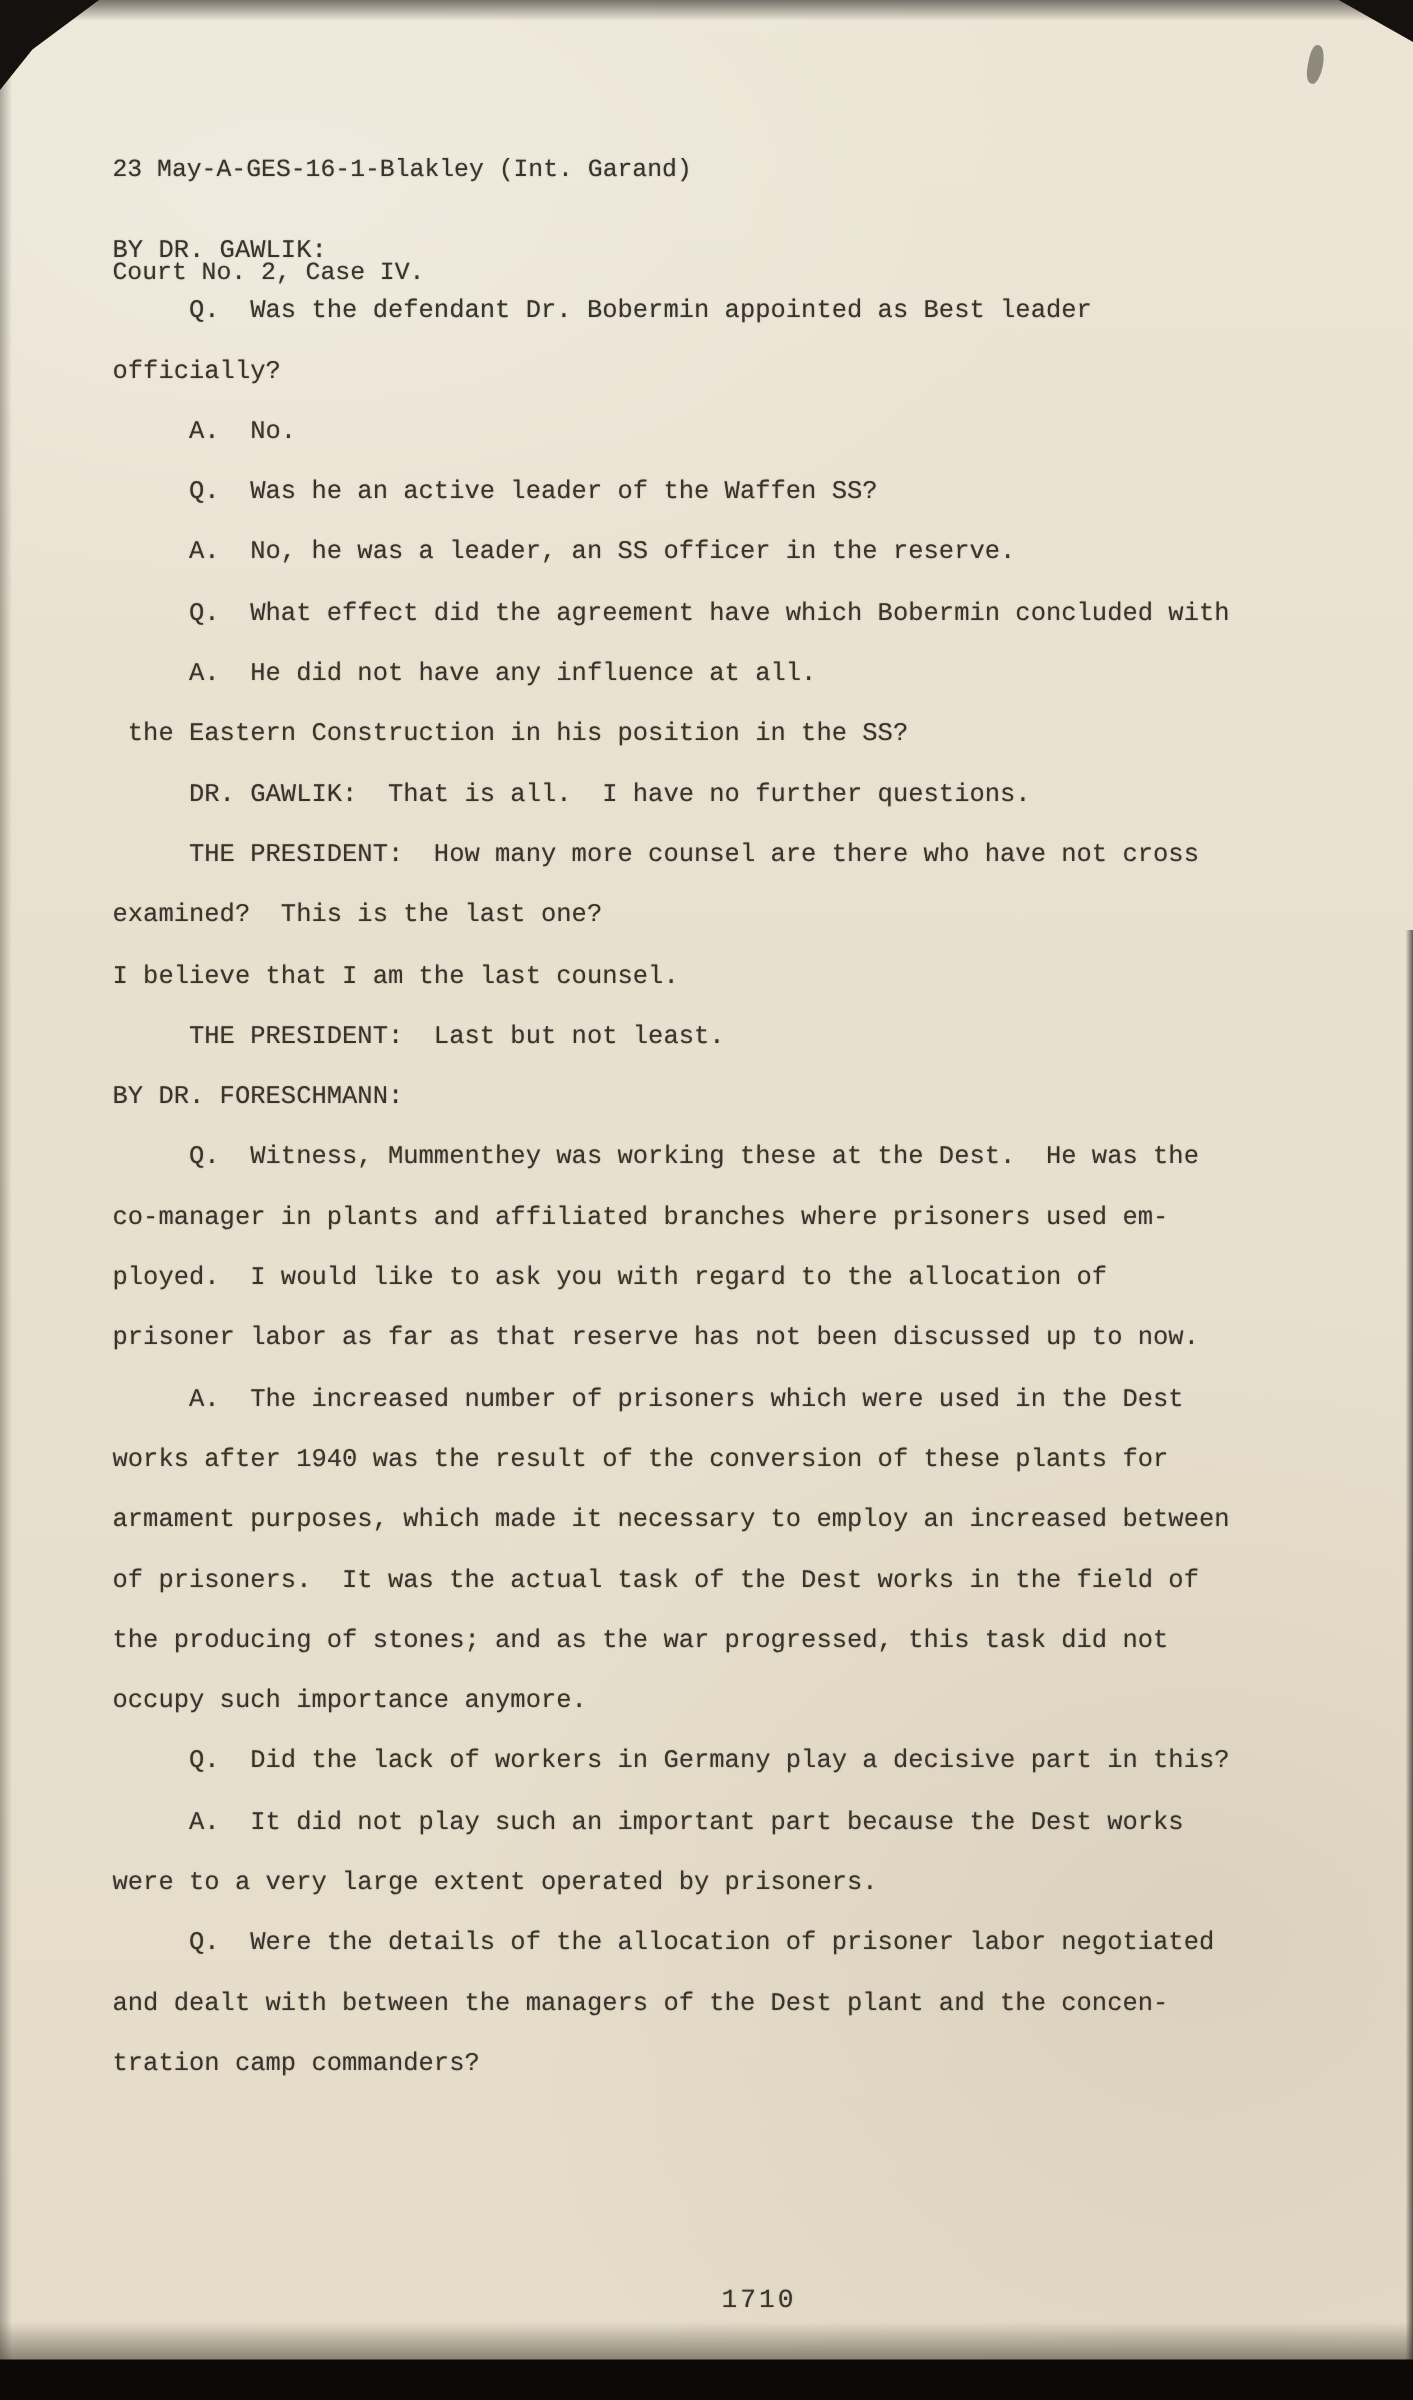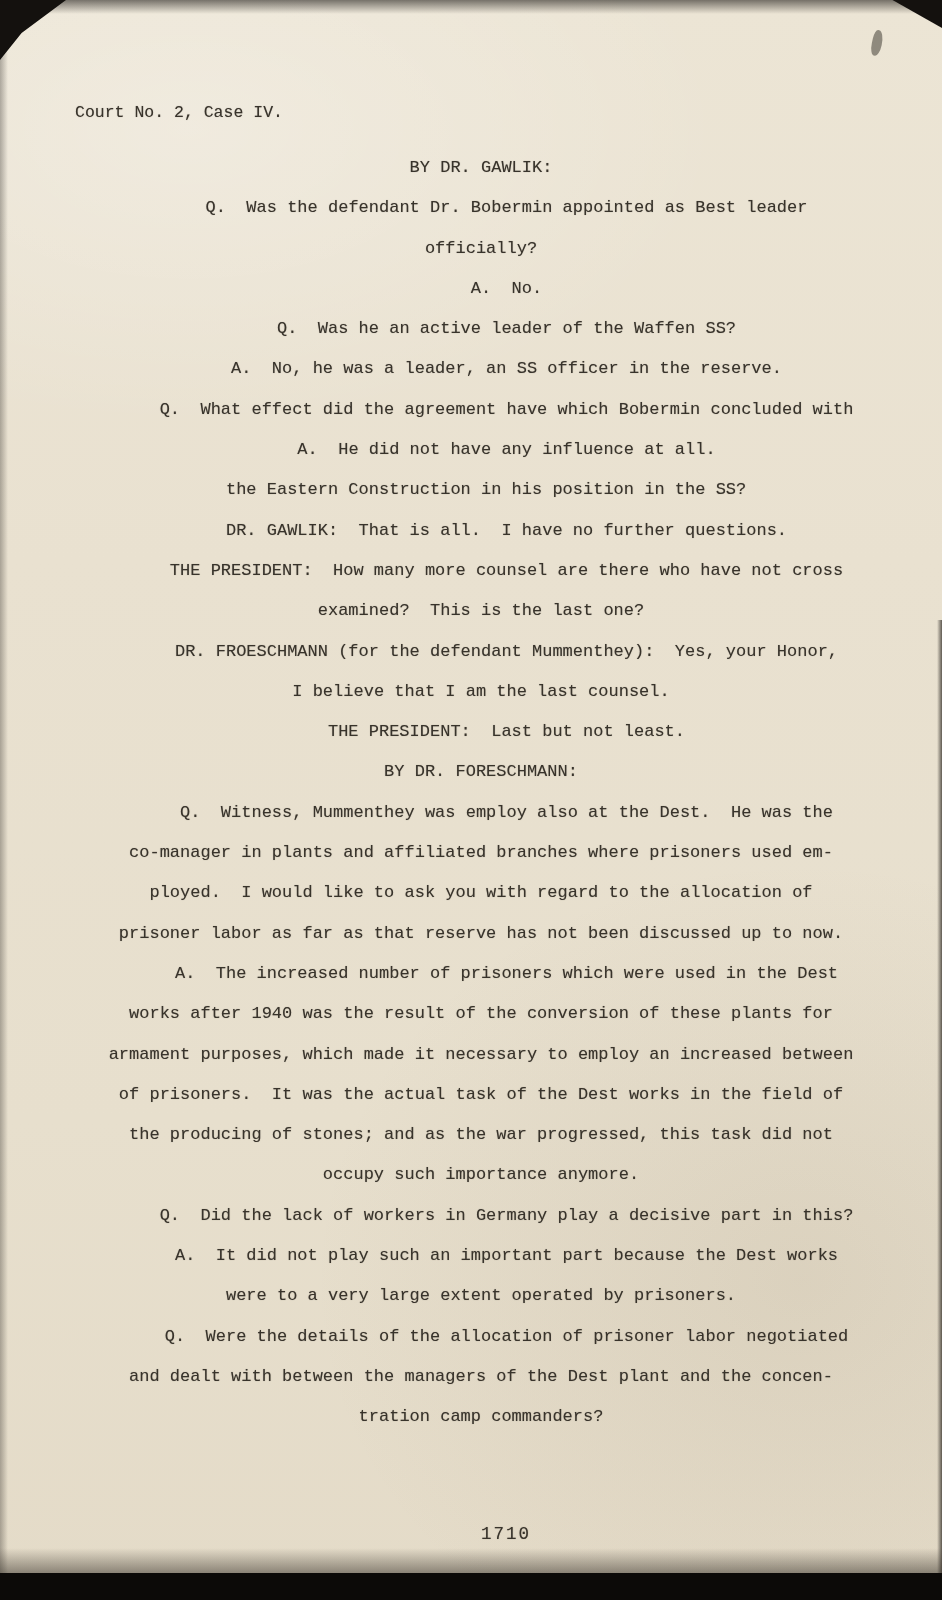--- a/index.html
+++ b/index.html
@@ -66,21 +66,20 @@
   }
   #transcript-body{
     position:absolute;top:148px;left:75px;right:55px;
     font-size:17px;
     text-shadow:0 0 1px rgba(56,51,43,0.40);
   }
   #transcript-body .line{
     white-space:pre;
     line-height:40.3px;
     height:40.3px;
-    text-align:center;
   }
   #page-number{
     position:absolute;top:1524px;left:0;width:100%;
     text-align:center;
     font-size:17.5px;
     letter-spacing:2px;
     text-shadow:0 0 1px rgba(56,51,43,0.45);
     margin-left:35px;
   }
 </style>
@@ -92,41 +91,41 @@
   <div class="edge" id="edge-top"></div>
   <div class="edge" id="edge-top-left"></div>
   <div class="edge" id="edge-top-right"></div>
   <div class="edge" id="edge-right"></div>
   <div class="edge" id="edge-left"></div>
   <div class="edge" id="edge-bottom-fade"></div>
   <div class="edge" id="edge-bottom"></div>
   <div class="edge" id="stain-right"></div>
 
   <div id="doc-header">
+    <div>23 May-A-GES-16-1-Blakley (Int. Garand)</div>
     <div>Court No. 2, Case IV.</div>
   </div>
 
   <div id="transcript-body">
       <div class="line">BY DR. GAWLIK:</div>
       <div class="line">     Q.  Was the defendant Dr. Bobermin appointed as Best leader</div>
       <div class="line">officially?</div>
       <div class="line">     A.  No.</div>
       <div class="line">     Q.  Was he an active leader of the Waffen SS?</div>
       <div class="line">     A.  No, he was a leader, an SS officer in the reserve.</div>
       <div class="line">     Q.  What effect did the agreement have which Bobermin concluded with</div>
       <div class="line">     A.  He did not have any influence at all.</div>
       <div class="line"> the Eastern Construction in his position in the SS?</div>
       <div class="line">     DR. GAWLIK:  That is all.  I have no further questions.</div>
       <div class="line">     THE PRESIDENT:  How many more counsel are there who have not cross</div>
       <div class="line">examined?  This is the last one?</div>
-      <div class="line">     DR. FROESCHMANN (for the defendant Mummenthey):  Yes, your Honor,</div>
       <div class="line">I believe that I am the last counsel.</div>
       <div class="line">     THE PRESIDENT:  Last but not least.</div>
       <div class="line">BY DR. FORESCHMANN:</div>
-      <div class="line">     Q.  Witness, Mummenthey was employ also at the Dest.  He was the</div>
+      <div class="line">     Q.  Witness, Mummenthey was working these at the Dest.  He was the</div>
       <div class="line">co-manager in plants and affiliated branches where prisoners used em-</div>
       <div class="line">ployed.  I would like to ask you with regard to the allocation of</div>
       <div class="line">prisoner labor as far as that reserve has not been discussed up to now.</div>
       <div class="line">     A.  The increased number of prisoners which were used in the Dest</div>
       <div class="line">works after 1940 was the result of the conversion of these plants for</div>
       <div class="line">armament purposes, which made it necessary to employ an increased between</div>
       <div class="line">of prisoners.  It was the actual task of the Dest works in the field of</div>
       <div class="line">the producing of stones; and as the war progressed, this task did not</div>
       <div class="line">occupy such importance anymore.</div>
       <div class="line">     Q.  Did the lack of workers in Germany play a decisive part in this?</div>

